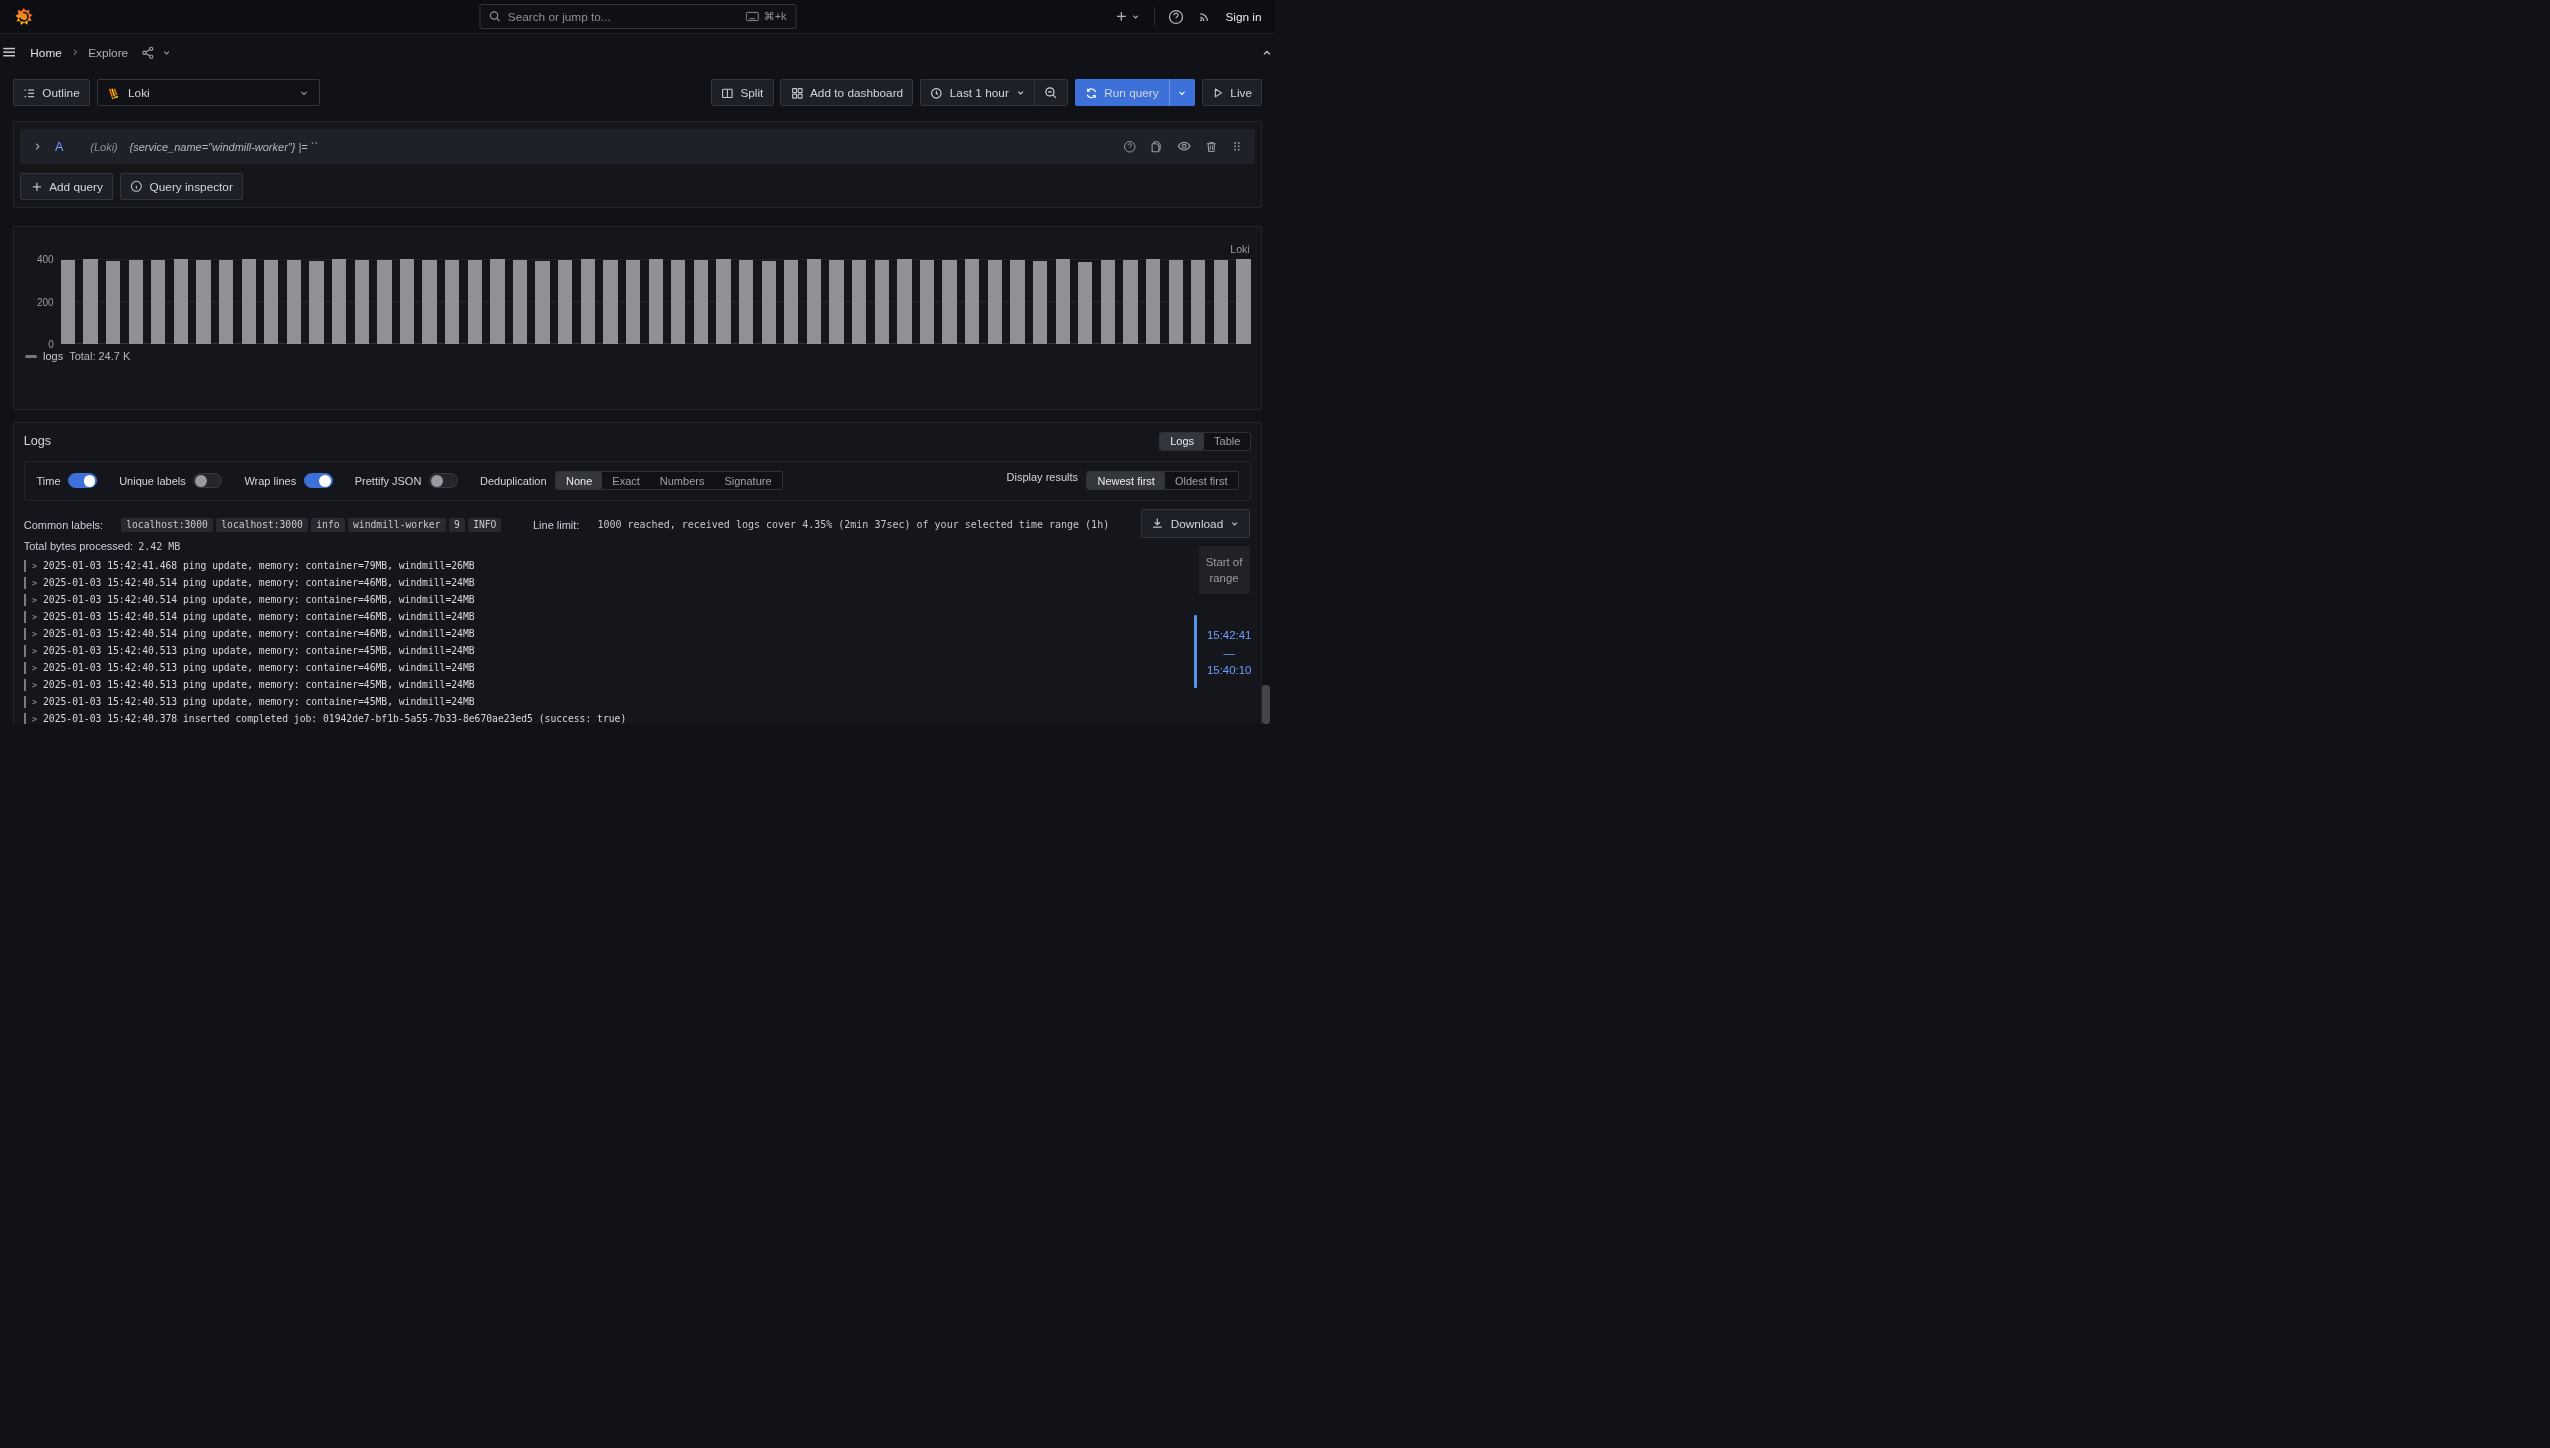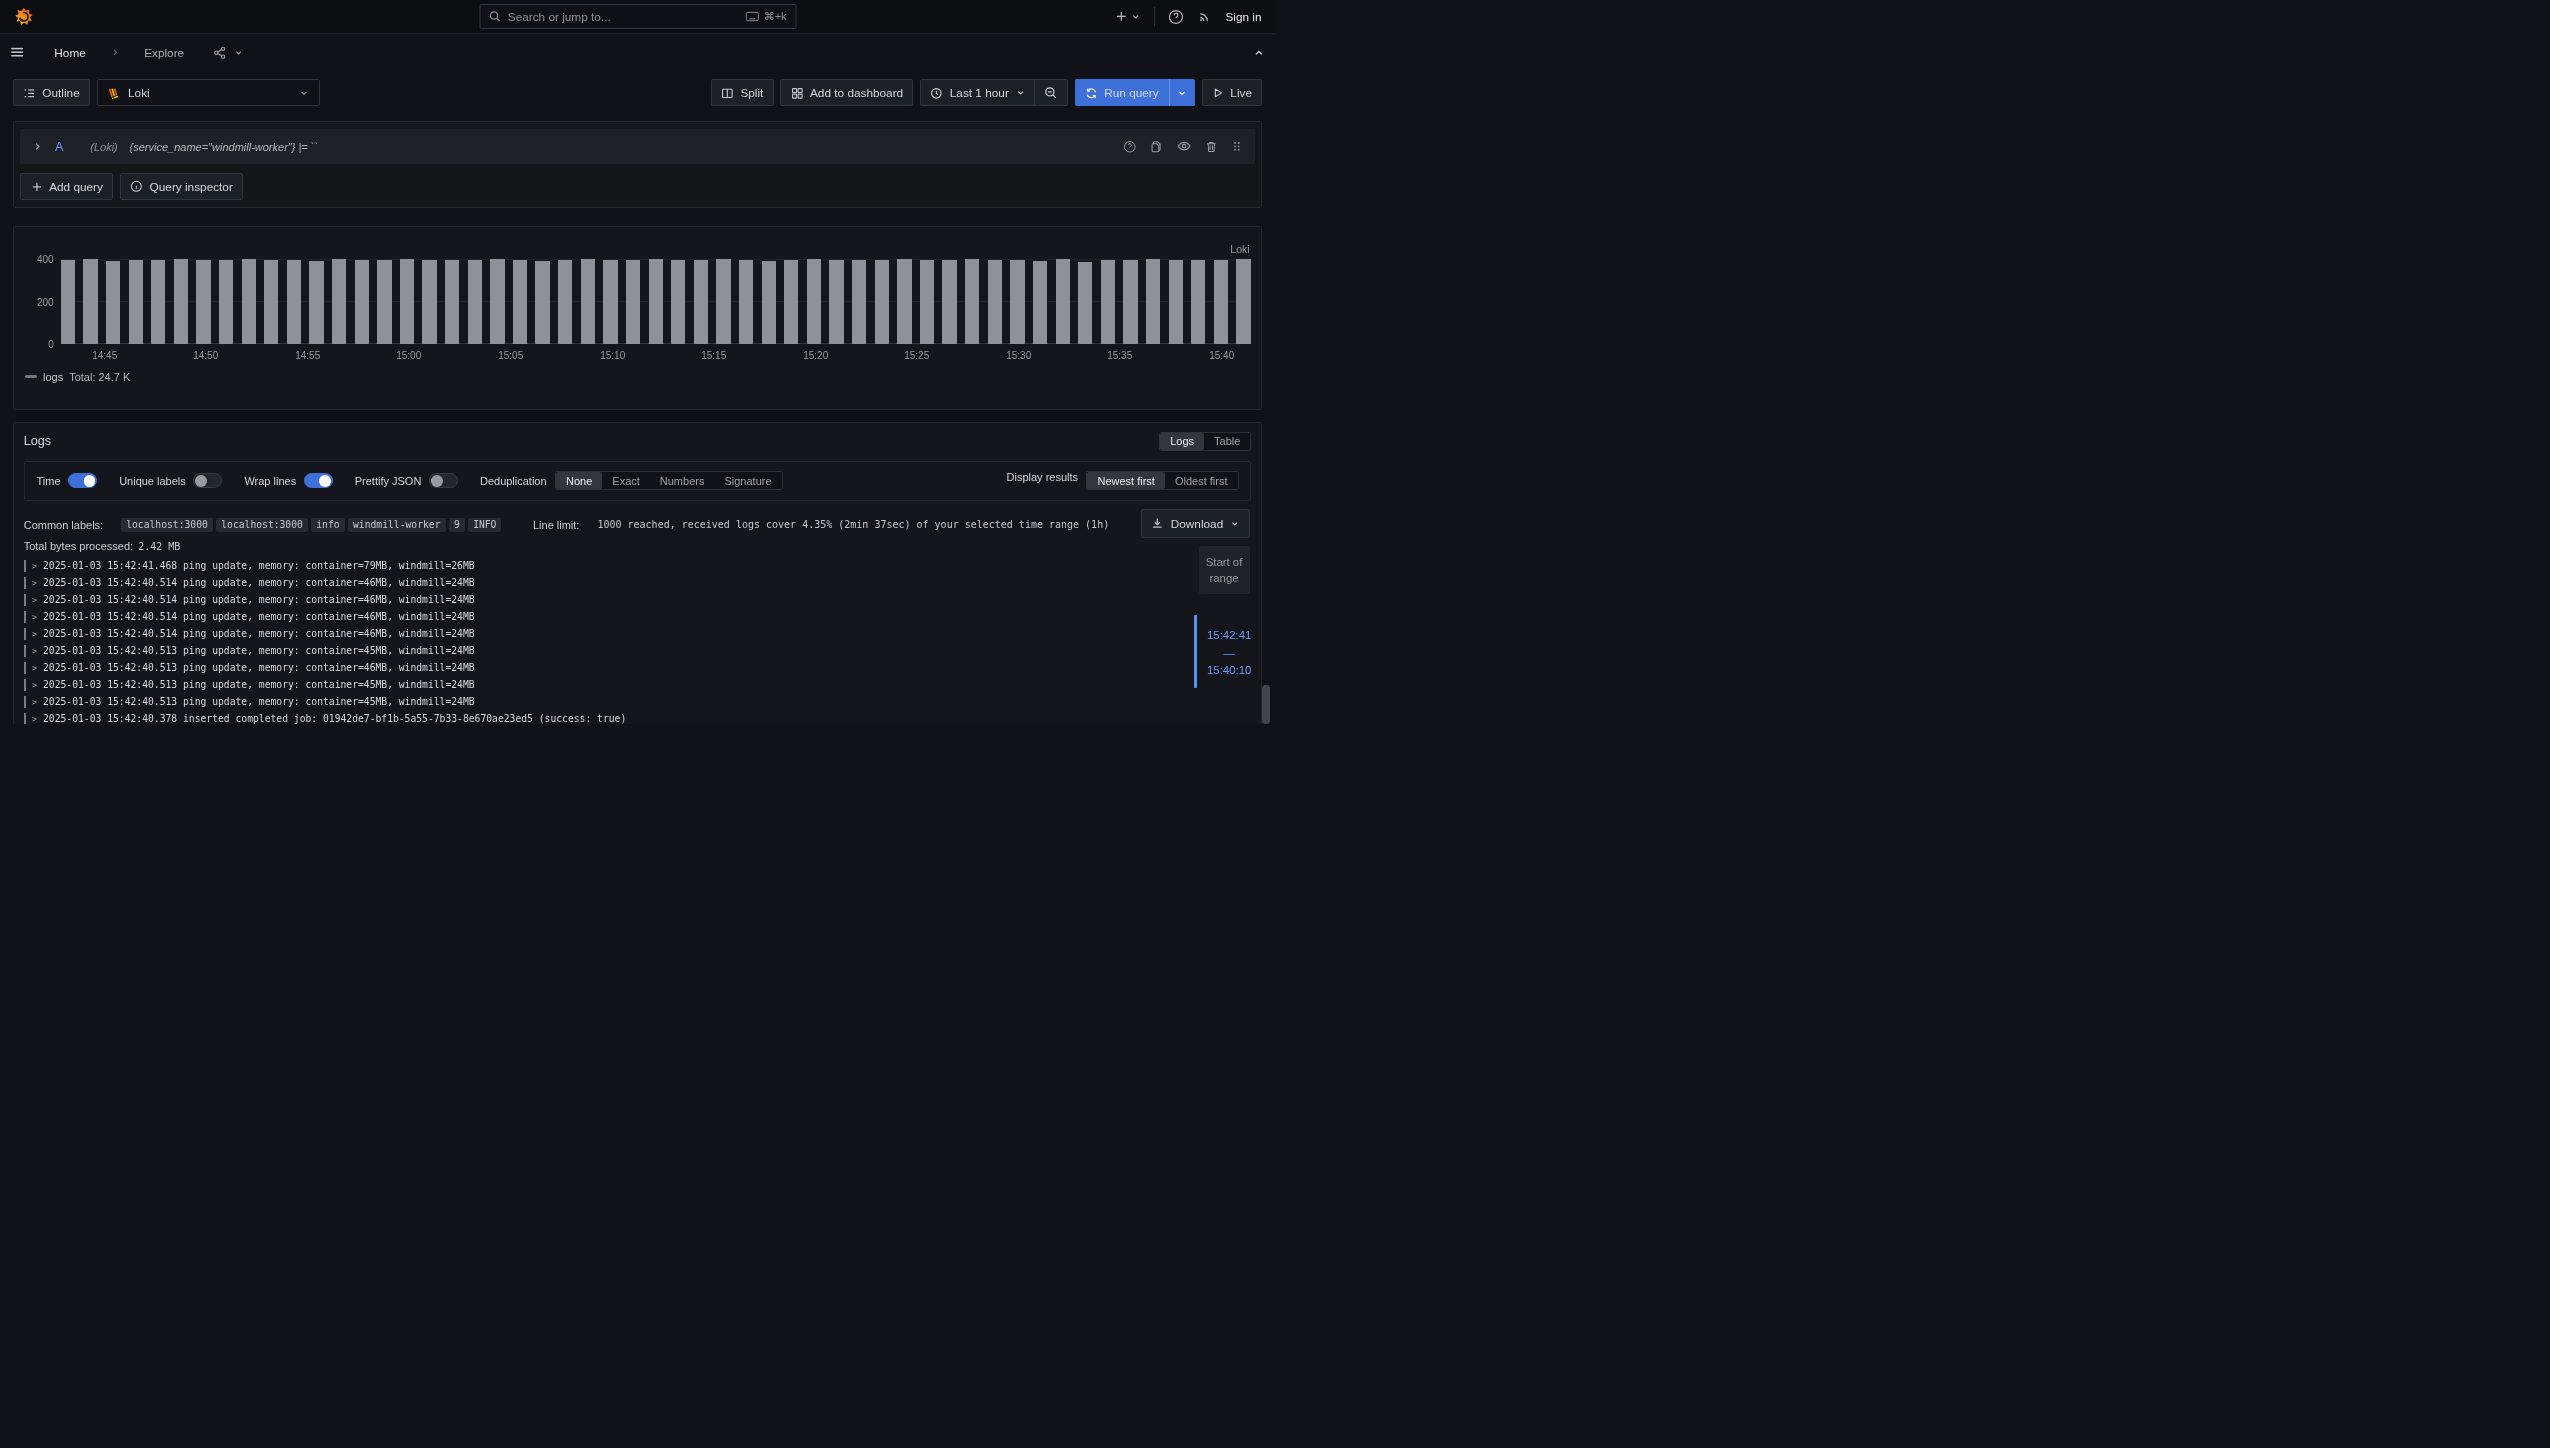--- a/index.html
+++ b/index.html
@@ -18,21 +18,21 @@
     width:317px; height:25px; background:#0f1116; border:0.8px solid #35373e; border-radius:1.7px;
     display:flex; align-items:center; gap:6.7px; padding:0 8.4px; color:#8e9097; cursor:text; }
   .searchbox .ph { flex:1; font-size:11.8px; }
   .shortcut { display:flex; align-items:center; gap:4.2px; font-size:11px; color:#8e9097; }
   .nav-right { margin-left:auto; display:flex; align-items:center; gap:13.5px; color:#b4b5bb; }
   .plusgrp { display:flex; align-items:center; gap:3.4px; cursor:pointer; }
   .navdiv { width:0.8px; height:18.6px; background:#2a2b31; }
   .signin { color:#eceded; font-weight:500; cursor:pointer; }
 
   
-  .crumbrow { height:37px; display:flex; align-items:center; gap:25px; padding:0 10px; }
+  .crumbrow { height:37px; display:flex; align-items:center; gap:9px; padding:0 2px; }
   .burger { color:#c7c8cc; cursor:pointer; margin-right:5px; }
   .crumb-home { color:#e3e4e8; cursor:pointer; }
   .crumb-sep { color:#6e7078; }
   .crumb-cur { color:#aeafb6; cursor:pointer; }
   .crumb-icons { display:flex; align-items:center; gap:8.4px; color:#9a9ba2; margin-left:3.4px; }
   .collapse-top { margin-left:auto; color:#c7c8cc; cursor:pointer; }
 
   
   .toolbar { display:flex; align-items:center; gap:6.7px; margin:8.4px 12.7px 0; }
   .btn { display:flex; align-items:center; gap:6.7px; height:27px; padding:0 9.3px;
@@ -432,34 +432,20 @@
           <div class="vbar" style="height: 82px;"></div>
           <div class="vbar" style="height: 84px;"></div>
           <div class="vbar" style="height: 84px;"></div>
           <div class="vbar" style="height: 85px;"></div>
           <div class="vbar" style="height: 84px;"></div>
           <div class="vbar" style="height: 84px;"></div>
           <div class="vbar" style="height: 84px;"></div>
           <div class="vbar" style="height: 85px;"></div>
         </div>
     </div>
-    <div class="xticks" id="xticks">
-        <span class="xtick" style="left: 44px;">14:45</span>
-        <span class="xtick" style="left: 145px;">14:50</span>
-        <span class="xtick" style="left: 247px;">14:55</span>
-        <span class="xtick" style="left: 348px;">15:00</span>
-        <span class="xtick" style="left: 450px;">15:05</span>
-        <span class="xtick" style="left: 552px;">15:10</span>
-        <span class="xtick" style="left: 653px;">15:15</span>
-        <span class="xtick" style="left: 755px;">15:20</span>
-        <span class="xtick" style="left: 856px;">15:25</span>
-        <span class="xtick" style="left: 958px;">15:30</span>
-        <span class="xtick" style="left: 1059px;">15:35</span>
-        <span class="xtick" style="left: 1161px;">15:40</span>
-      </div>
     <div class="legend">
       <span class="swatch"></span>
       <span class="lname">logs</span>
       <span class="ltotal">Total: 24.7 K</span>
     </div>
   </div>
 </div>
 
 <div class="panel panel-logs">
   <div class="logs-head">

